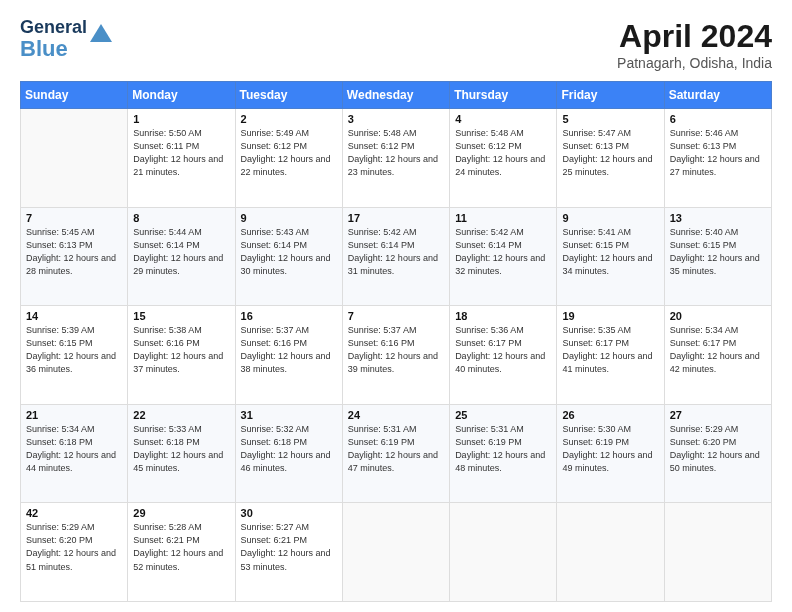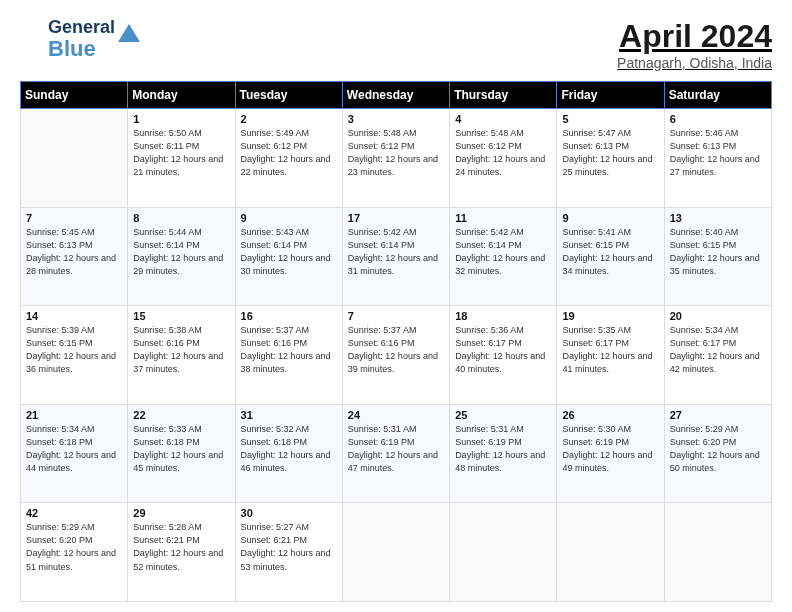--- a/index.html
+++ b/index.html
@@ -23,21 +23,20 @@
       align-items: flex-start;
       margin-bottom: 10px;
     }
     .logo {
       display: flex;
       flex-direction: column;
       align-items: flex-start;
     }
     .title-area {
       text-align: right;
-      text-decoration: underline;
     }
     .month-title {
       font-size: 32px;
       font-weight: bold;
       color: #1a1a1a;
     }
     .location {
       font-size: 14px;
       color: #555;
     }
@@ -80,31 +79,31 @@
       color: #333;
       line-height: 1.45;
     }
     tr:nth-child(even) td {
       background: #f7f9fc;
     }
     tr:nth-child(odd) td {
       background: #fff;
     }
     .calendar thead tr th {
-      background: #000000;
+      background: #3b82f6;
     }
   </style>
 </head>
 <body>
 
 <div class="page">
   <div class="header">
     <div class="logo">
       <div style="display:flex;align-items:center;">
-        <div style="display:flex;flex-direction:column;line-height:1.05;margin-left:28px;">
+        <div style="display:flex;flex-direction:column;line-height:1.05;">
           <span style="font-size:18px;font-weight:bold;color:#1a3a5c;">General</span>
           <span style="font-size:22px;font-weight:bold;color:#4a8fc7;">Blue</span>
         </div>
         <div style="margin-left:3px;margin-top:-8px;">
           <svg width="22" height="18" viewBox="0 0 22 18">
             <polygon points="0,18 11,0 22,18" fill="#4a8fc7"></polygon>
           </svg>
         </div>
       </div>
     </div>

